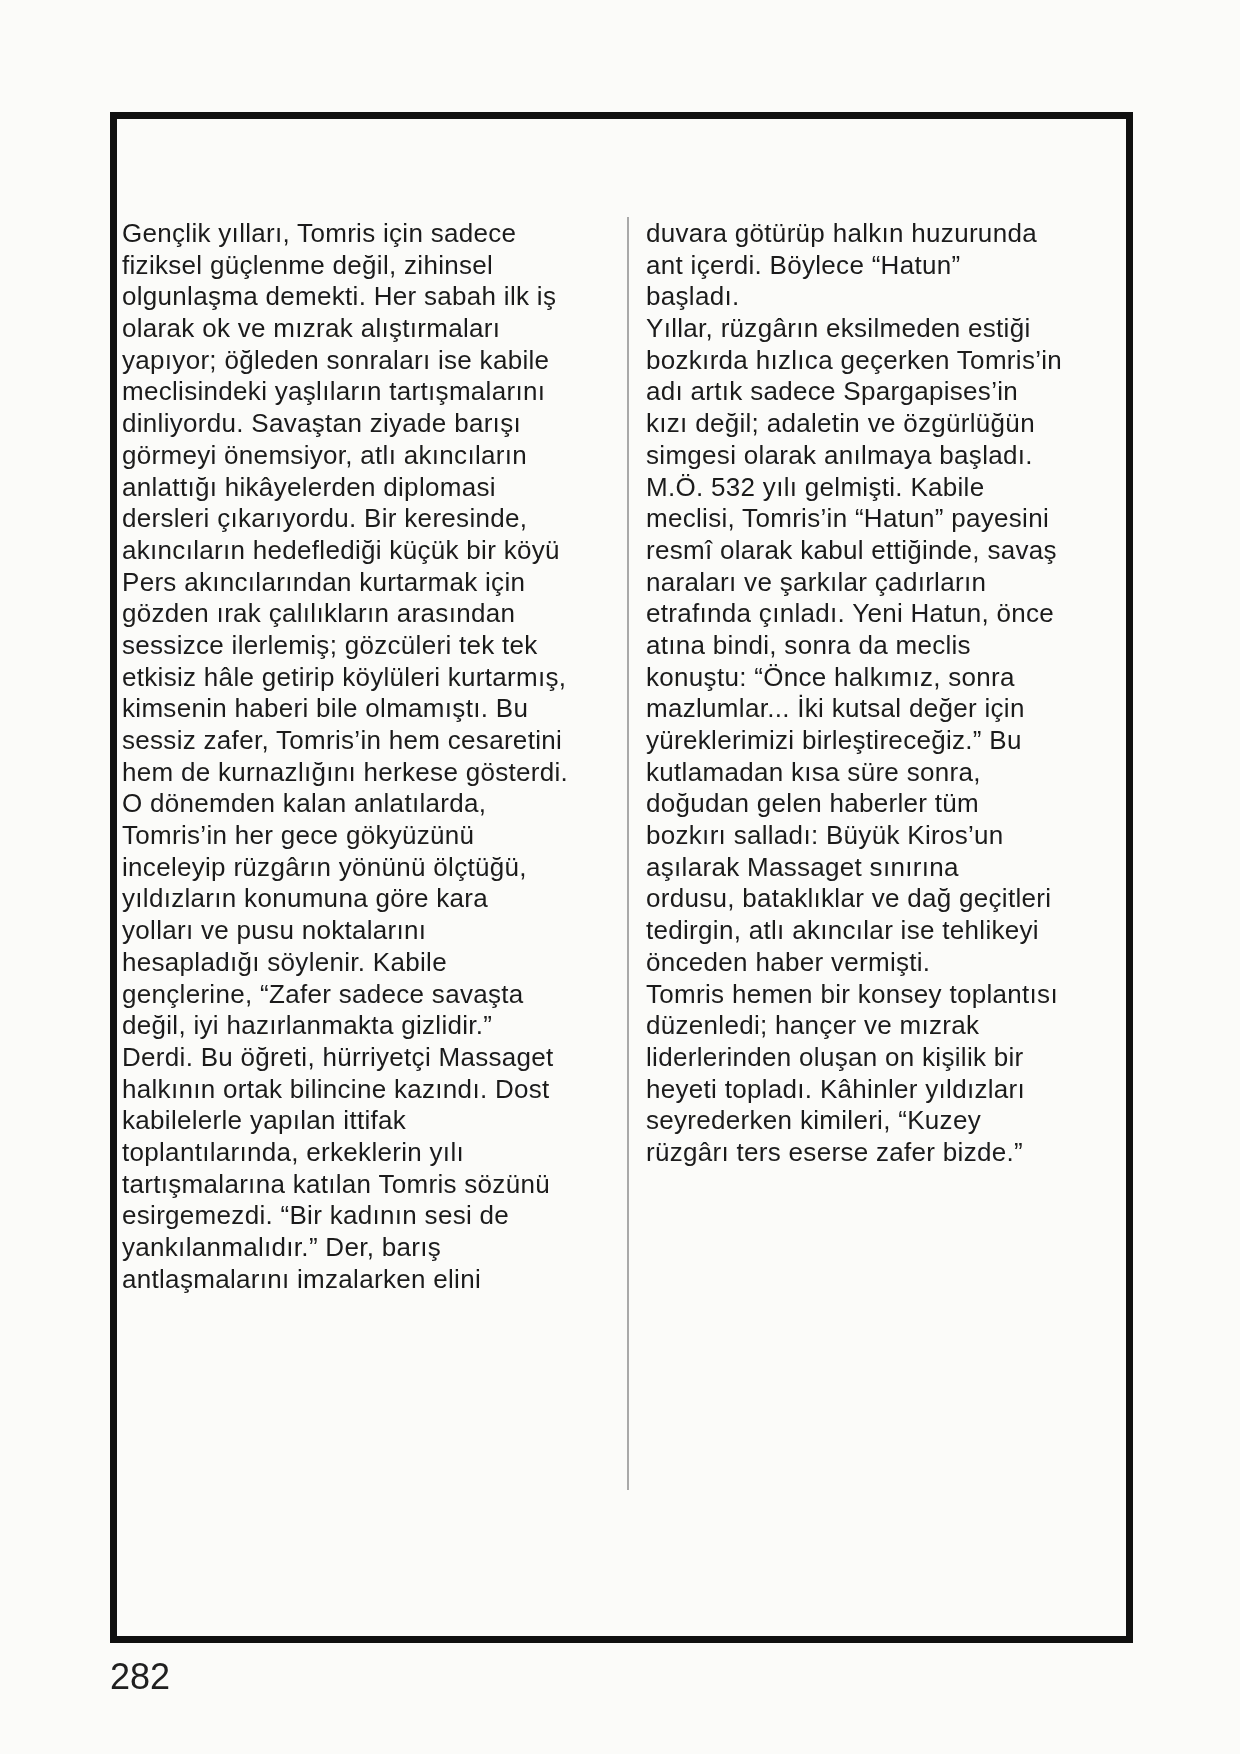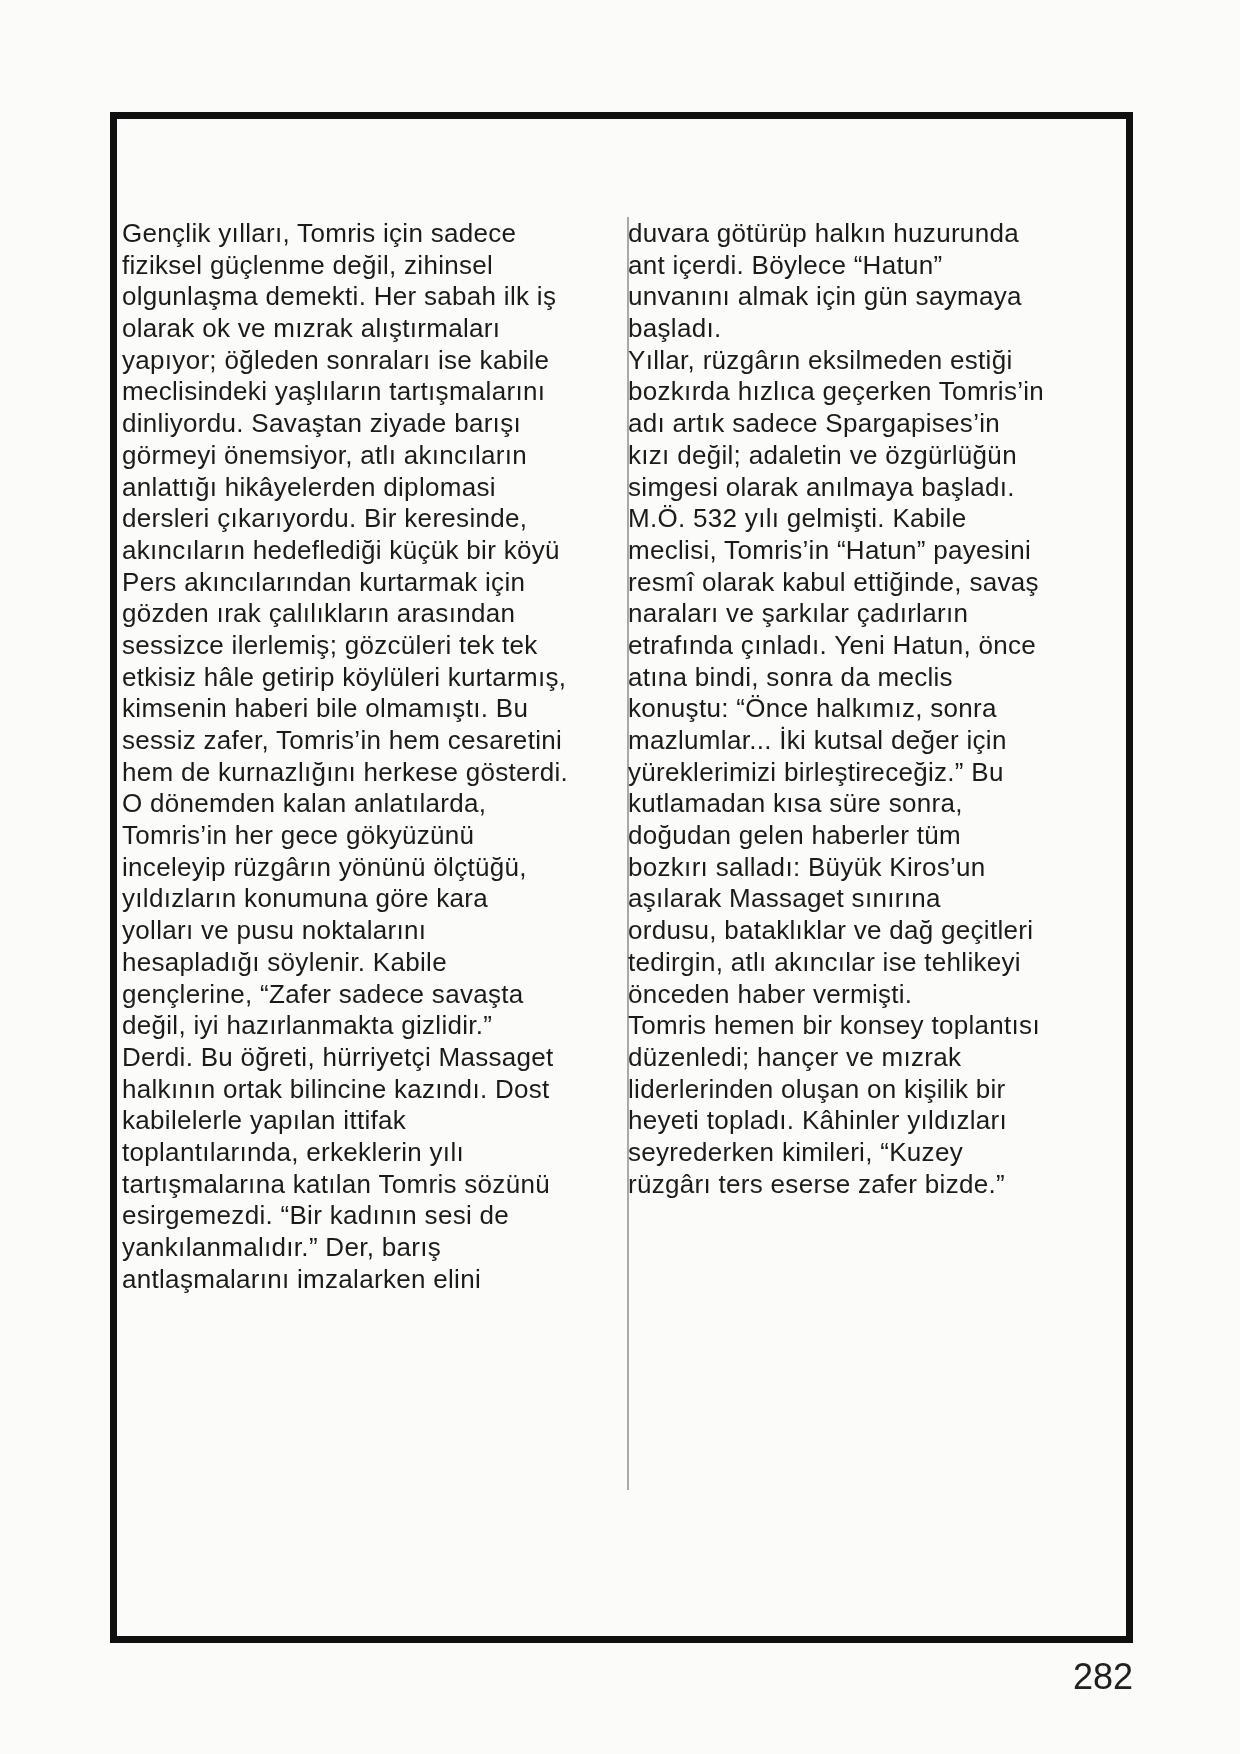--- a/index.html
+++ b/index.html
@@ -20,33 +20,33 @@
   }
   .column{
     position:absolute;
     top:218px;
     font-size:26px;
     line-height:31.7px;
     letter-spacing:0.3px;
     white-space:nowrap;
   }
   .column-left{left:122px;width:500px;}
-  .column-right{left:628px;width:480px;}
+  .column-right{left:646px;width:480px;}
   .text-line{height:31.7px;}
   .divider{
     position:absolute;
     left:627px;top:217px;
     width:2px;height:1273px;
     background:#a9a9a9;
   }
   .page-number{
     position:absolute;
     left:110px;top:1656px;
     width:1023px;
-    text-align:right;
+    text-align:left;
     font-size:36px;
     color:#202020;
   }
 </style>
 </head>
 <body>
 
 <div class="screen">
   <div class="frame"></div>
 
@@ -85,21 +85,20 @@
       <div class="text-line">esirgemezdi. “Bir kadının sesi de</div>
       <div class="text-line">yankılanmalıdır.” Der, barış</div>
       <div class="text-line">antlaşmalarını imzalarken elini</div>
     </div>
 
   <div class="divider"></div>
 
   <div class="column column-right">
       <div class="text-line">duvara götürüp halkın huzurunda</div>
       <div class="text-line">ant içerdi. Böylece “Hatun”</div>
-      <div class="text-line">unvanını almak için gün saymaya</div>
       <div class="text-line">başladı.</div>
       <div class="text-line">Yıllar, rüzgârın eksilmeden estiği</div>
       <div class="text-line">bozkırda hızlıca geçerken Tomris’in</div>
       <div class="text-line">adı artık sadece Spargapises’in</div>
       <div class="text-line">kızı değil; adaletin ve özgürlüğün</div>
       <div class="text-line">simgesi olarak anılmaya başladı.</div>
       <div class="text-line">M.Ö. 532 yılı gelmişti. Kabile</div>
       <div class="text-line">meclisi, Tomris’in “Hatun” payesini</div>
       <div class="text-line">resmî olarak kabul ettiğinde, savaş</div>
       <div class="text-line">naraları ve şarkılar çadırların</div>

